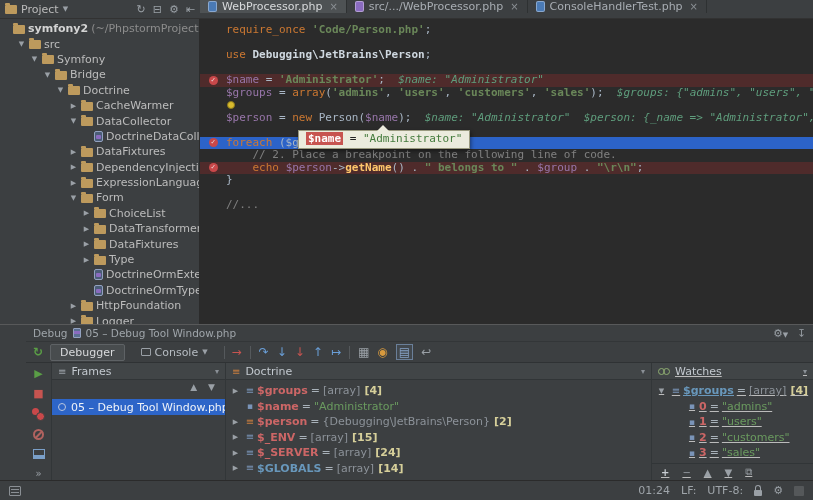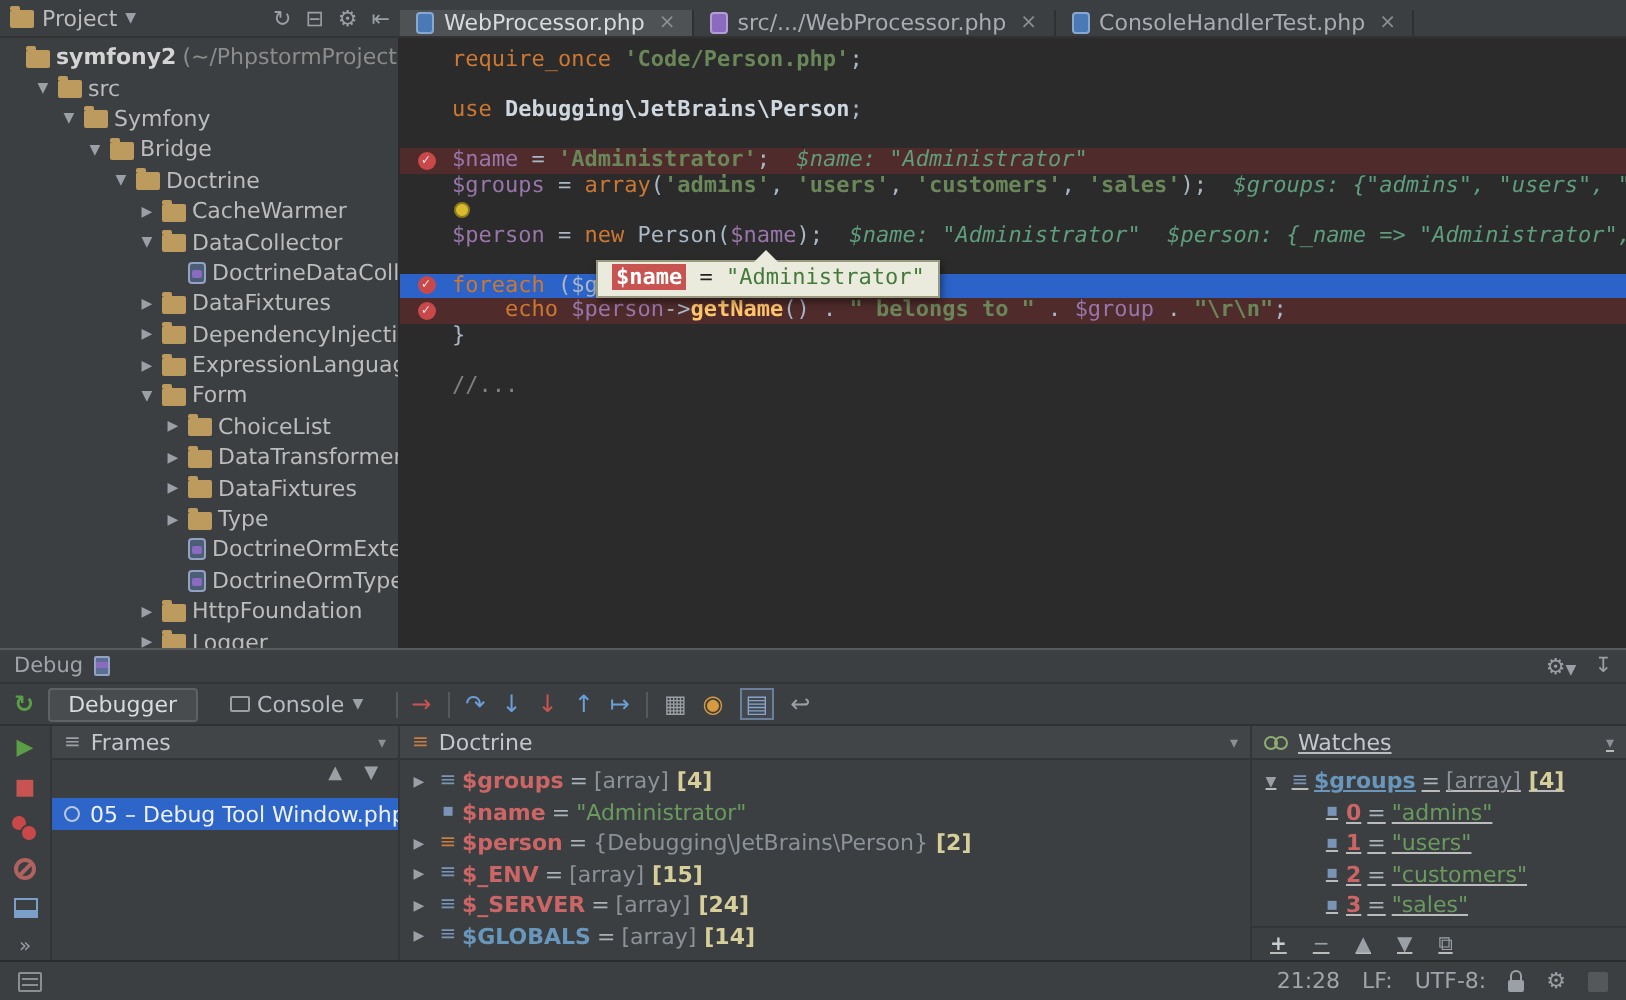--- a/index.html
+++ b/index.html
@@ -7,21 +7,21 @@
   .app{width:813px;height:500px;background:#3c3f41;color:#bbb;
        font-family:"DejaVu Sans","Liberation Sans",sans-serif;font-size:11px;
        display:flex;flex-direction:column;overflow:hidden;position:relative;}
 
   
   .topbar{height:19px;display:flex;background:#3c3f41;border-bottom:1px solid #323232;flex:none;}
   .proj-head{width:200px;display:flex;align-items:center;gap:4px;padding:0 5px;flex:none;}
   .caret{color:#9aa0a6;font-size:7px;}
   .ph-icons{margin-left:auto;display:flex;gap:7px;color:#9aa0a6;align-items:center;}
   .ph-icons span{cursor:default;}
-  .tabs{flex:1;display:flex;align-items:flex-end;overflow:hidden;}
+  .tabs{flex:1;display:flex;align-items:flex-start;overflow:hidden;}
   .tab{display:flex;align-items:center;gap:5px;padding:0 8px;border-right:1px solid #2e3132;color:#a8adb3;white-space:nowrap;}
   .tab.active{background:#4e5254;color:#d8dadc;}
   .tab-icon{width:9px;height:11px;border-radius:2px;display:inline-block;border:1px solid rgba(255,255,255,.35);}
   .tab-close{color:#8a8f94;font-size:10px;margin-left:2px;}
 
   
   .main{flex:1;display:flex;min-height:0;}
   .tree{width:200px;background:#3c3f41;border-right:1px solid #2b2b2b;padding-top:2px;overflow:hidden;flex:none;}
   .trow{height:15.4px;display:flex;align-items:center;gap:3px;white-space:nowrap;overflow:hidden;}
   .arr{width:9px;color:#9aa0a6;font-size:7px;text-align:center;flex:none;}
@@ -51,21 +51,21 @@
   .hint{color:#5f9e7d;font-style:italic;}
 
   .tooltip{position:absolute;left:98px;top:111px;background:#ebebdd;border:1px solid #99997f;padding:2px 7px;
            font-family:"DejaVu Sans Mono","Liberation Mono",monospace;font-size:11px;color:#222;
            box-shadow:1px 2px 4px rgba(0,0,0,.45);z-index:5;white-space:nowrap;}
   .tooltip::before{content:"";position:absolute;top:-6px;left:46%;border-left:6px solid transparent;border-right:6px solid transparent;border-bottom:6px solid #ebebdd;}
   .tt-var{background:#c75450;color:#fff;padding:0 2px;font-weight:bold;}
   .tt-val{color:#437a3c;}
 
   
-  .debug{height:156px;display:flex;flex-direction:column;border-top:1px solid #58595a;background:#3c3f41;flex:none;}
+  .debug{height:156px;display:flex;flex-direction:column;border-top:1px solid #58595a;background:#3c3f41;flex:none;padding-left:26px;}
   .dbg-header{height:16px;display:flex;align-items:center;gap:5px;padding:0 7px;font-size:10.5px;color:#9fa5aa;flex:none;}
   .dbg-file-icon{width:8px;height:10px;background:#5a6f93;border:1px solid #93a2c0;border-radius:1px;position:relative;}
   .dbg-file-icon::after{content:"";position:absolute;left:0;right:0;top:2px;height:3px;background:#8a6bbf;}
   .dbg-header-right{margin-left:auto;display:flex;gap:9px;color:#9aa0a6;align-items:center;}
   .dbg-toolbar{height:22px;display:flex;align-items:center;gap:7px;padding:0 7px;border-top:1px solid #333638;border-bottom:1px solid #2f3234;flex:none;}
   .rerun{color:#5a9e46;font-weight:bold;font-size:12px;}
   .dtab{padding:1px 9px;border-radius:2px;color:#b6bcc2;display:flex;align-items:center;gap:4px;}
   .dtab.active{background:#484c4e;border:1px solid #5e6265;color:#d8dadc;}
   .console-icon{width:10px;height:8px;border:1px solid #9aa0a6;border-radius:1px;display:inline-block;}
   .stepicon{font-size:12px;line-height:14px;}
@@ -277,36 +277,38 @@
             <div class="cl"><span class="gut"></span><span class="ctext"><span class="kw">require_once </span><span class="str">'Code/Person.php'</span><span class="pl">;</span></span></div>
             <div class="cl"><span class="gut"></span><span class="ctext"></span></div>
             <div class="cl"><span class="gut"></span><span class="ctext"><span class="kw">use </span><span class="b">Debugging\JetBrains\Person</span><span class="pl">;</span></span></div>
             <div class="cl"><span class="gut"></span><span class="ctext"></span></div>
             <div class="cl bp"><span class="gut"><span class="bpdot">✓</span></span><span class="ctext"><span class="var">$name</span><span class="pl"> = </span><span class="str">'Administrator'</span><span class="pl">;  </span><span class="hint">$name: "Administrator"</span></span></div>
             <div class="cl"><span class="gut"></span><span class="ctext"><span class="var">$groups</span><span class="pl"> = </span><span class="kw">array</span><span class="pl">(</span><span class="str">'admins'</span><span class="pl">, </span><span class="str">'users'</span><span class="pl">, </span><span class="str">'customers'</span><span class="pl">, </span><span class="str">'sales'</span><span class="pl">);  </span><span class="hint">$groups: {"admins", "users", "customers", "s</span></span></div>
             <div class="cl"><span class="gut"></span><span class="ctext"><span class="bulb"></span></span></div>
             <div class="cl"><span class="gut"></span><span class="ctext"><span class="var">$person</span><span class="pl"> = </span><span class="kw">new </span><span class="pl">Person(</span><span class="var">$name</span><span class="pl">);  </span><span class="hint">$name: "Administrator"  $person: {_name =&gt; "Administrator", _age =&gt; 30}[2</span></span></div>
             <div class="cl"><span class="gut"></span><span class="ctext"></span></div>
             <div class="cl exec"><span class="gut"><span class="bpdot">✓</span></span><span class="ctext"><span class="kw">foreach </span><span class="pl">($g</span></span></div>
+            <div class="cl"><span class="gut"></span><span class="ctext"><span class="pl">    </span><span class="cmt">// 2. Place a breakpoint on the following line of code.</span></span></div>
             <div class="cl bp"><span class="gut"><span class="bpdot">✓</span></span><span class="ctext"><span class="pl">    </span><span class="kw">echo </span><span class="var">$person</span><span class="pl">-&gt;</span><span class="fn">getName</span><span class="pl">() . </span><span class="str">" belongs to "</span><span class="pl"> . </span><span class="var">$group</span><span class="pl"> . </span><span class="str">"\r\n"</span><span class="pl">;</span></span></div>
             <div class="cl"><span class="gut"></span><span class="ctext"><span class="pl">}</span></span></div>
             <div class="cl"><span class="gut"></span><span class="ctext"></span></div>
             <div class="cl"><span class="gut"></span><span class="ctext"><span class="cmt">//...</span></span></div>
           </div>
         <div class="tooltip">
           <span class="tt-var">$name</span><span> = </span><span class="tt-val">"Administrator"</span>
         </div>
       </div>
     </div>
   </div>
 
   <div class="debug">
     <div class="dbg-header">
       <span>Debug</span>
       <span class="dbg-file-icon"></span>
+      <span>05 – Debug Tool Window.php</span>
       <span class="dbg-header-right">
         <span class="ic-gear">⚙<span class="caret">▼</span></span>
         <span>↧</span>
       </span>
     </div>
     <div class="dbg-toolbar">
       <span class="rerun">↻</span>
       <span class="dtab active">
           <span>Debugger</span>
         </span>
@@ -465,21 +467,21 @@
             <span>▼</span>
             <span>⧉</span>
           </div>
       </div>
     </div>
   </div>
 
   <div class="statusbar">
     <span class="ic-term"></span>
     <span class="sb-right">
-      <span>21:28</span>
+      <span>01:24</span>
       <span>LF:</span>
       <span>UTF-8:</span>
       <span class="ic-lock"></span>
       <span class="ic-gear">⚙</span>
       <span class="ic-mem"></span>
     </span>
   </div>
 </div>
 
 </body></html>

